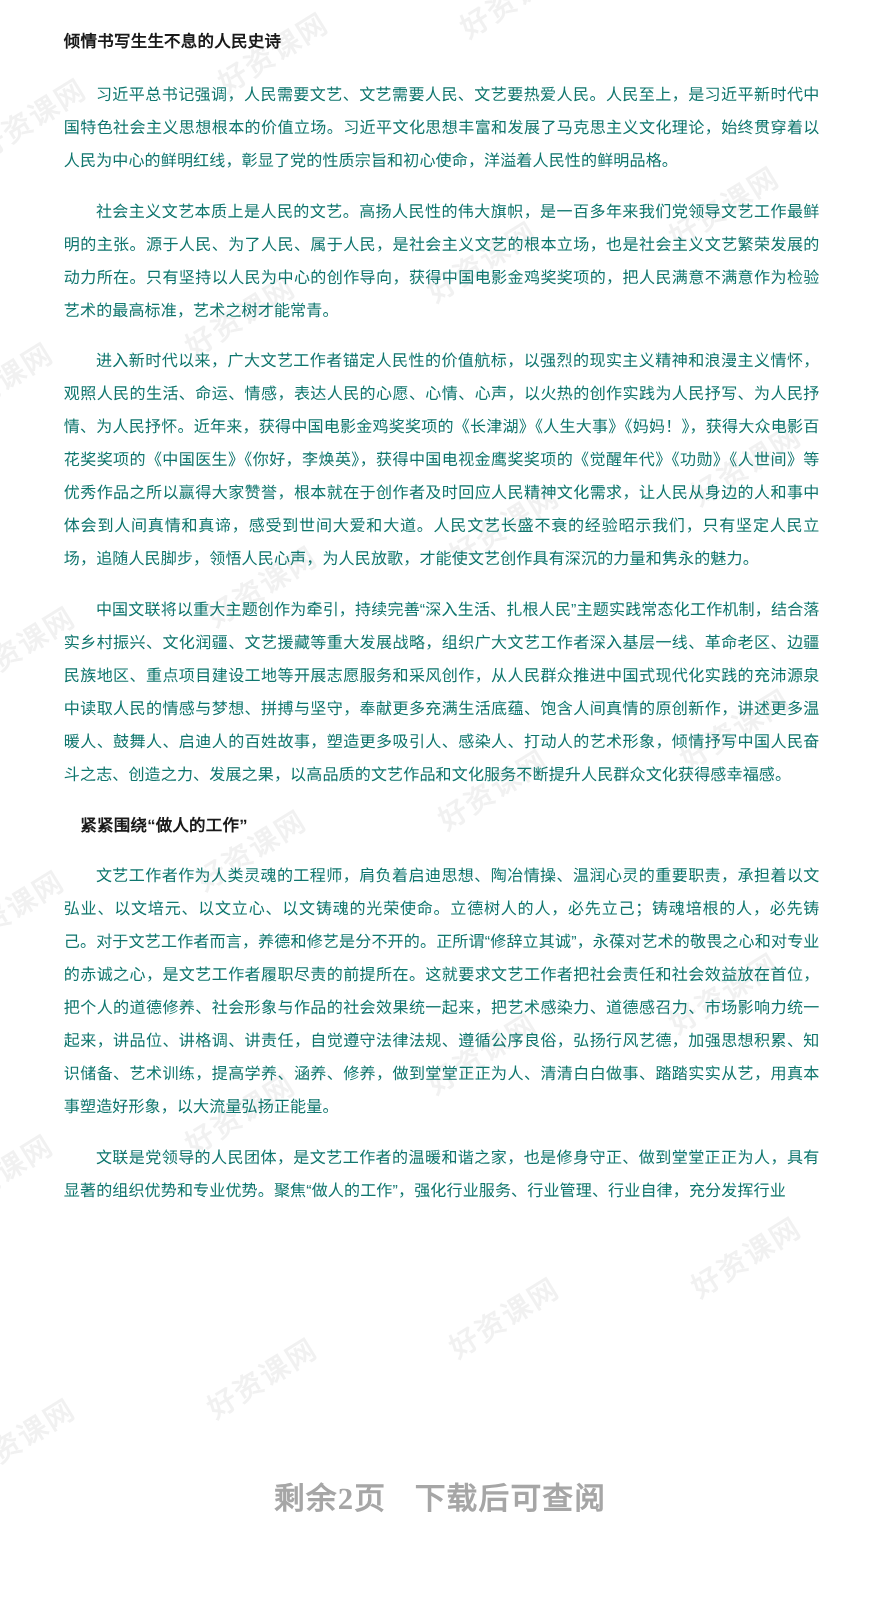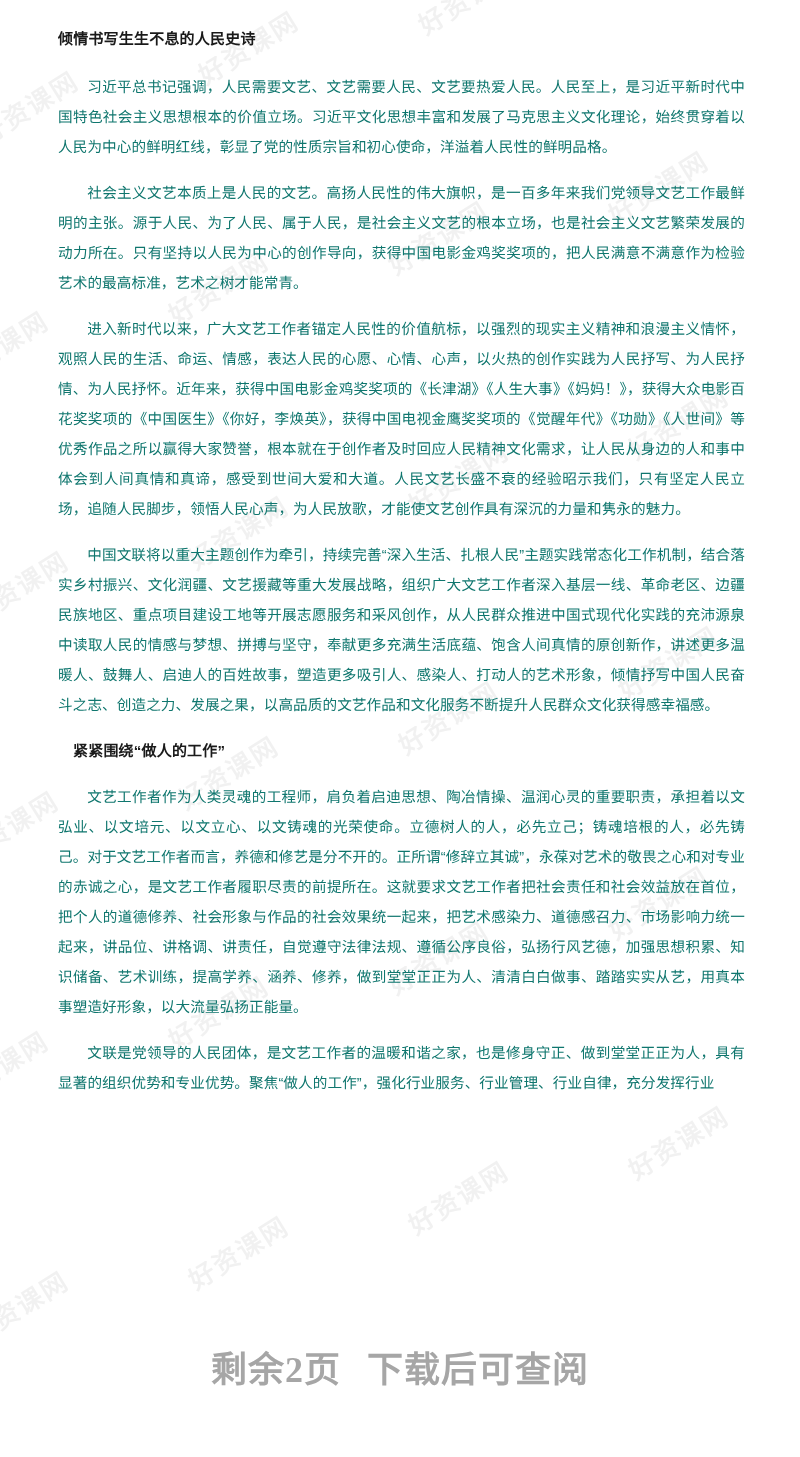--- a/index.html
+++ b/index.html
@@ -87,21 +87,21 @@
   .footer-notice {
     position: absolute;
     left: 0;
     right: 0;
     top: 1340px;
     z-index: 2;
     text-align: center;
     color: #a6a6a6;
     font-family: "Liberation Serif", "DejaVu Serif", serif;
     font-weight: 700;
-    font-size: 36px;
+    font-size: 28px;
     letter-spacing: 1px;
     user-select: none;
   }
   .footer-notice .gap {
     display: inline-block;
     width: 26px;
   }
 </style>
 </head>
 <body>

